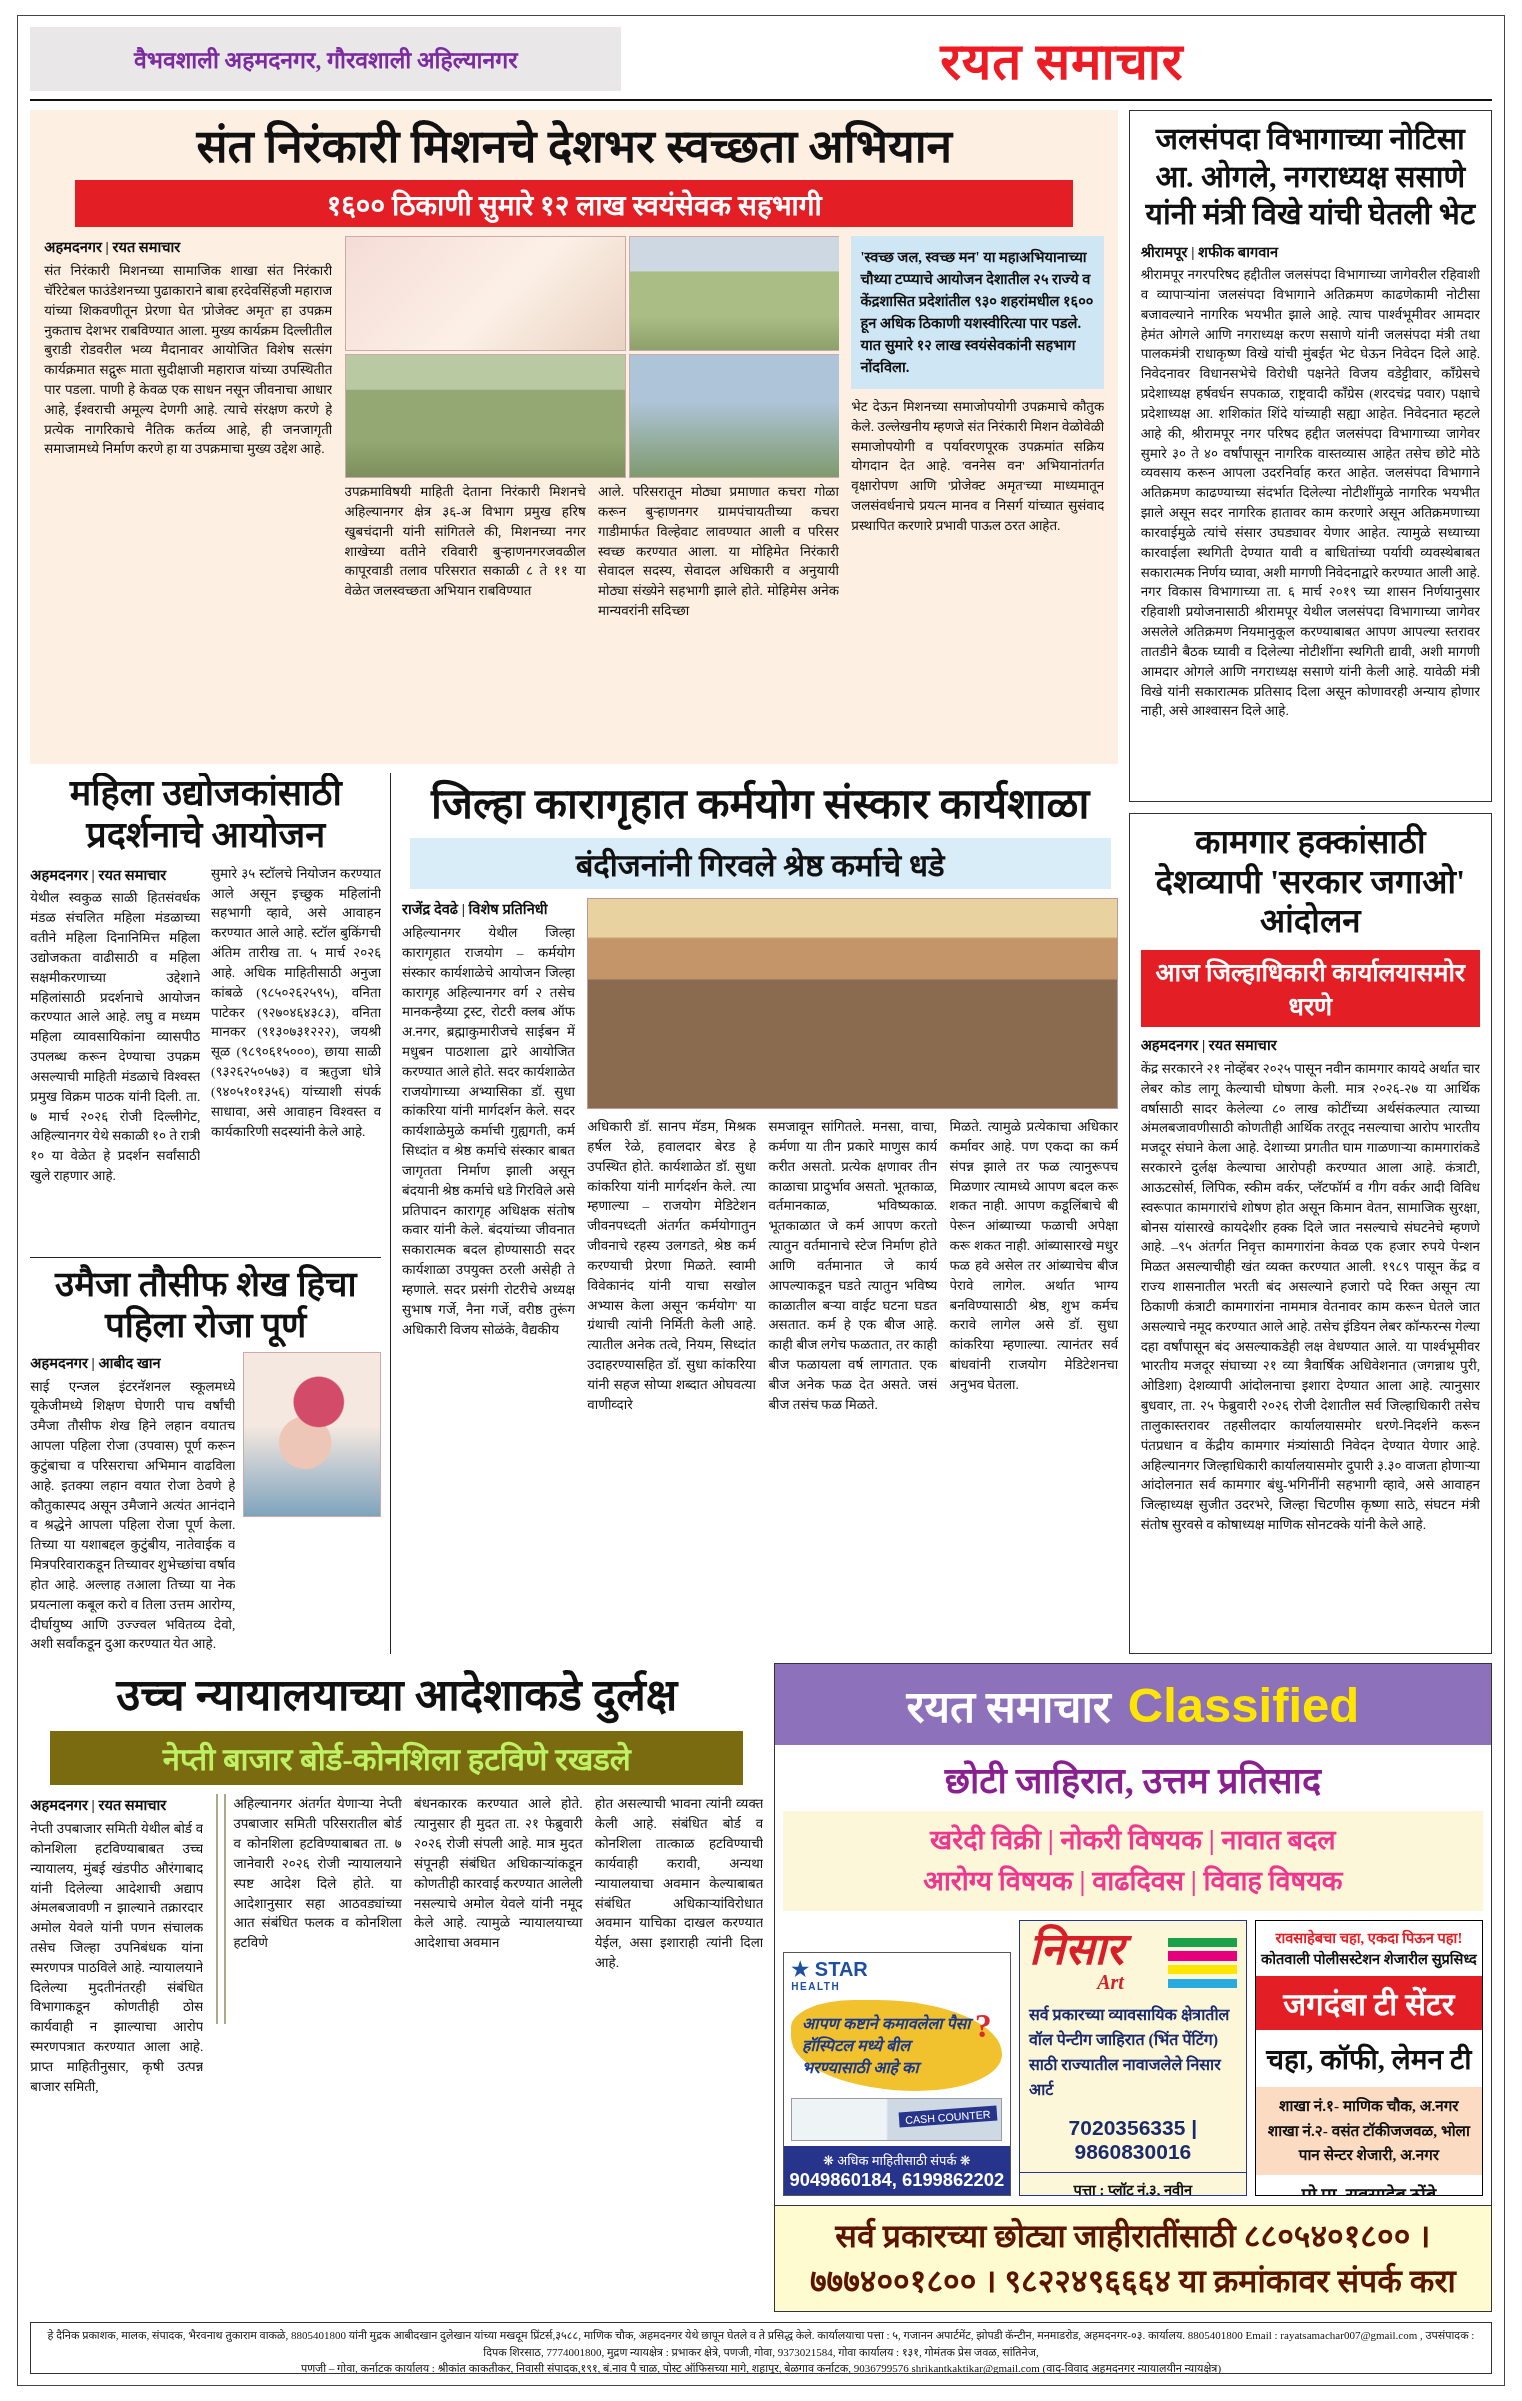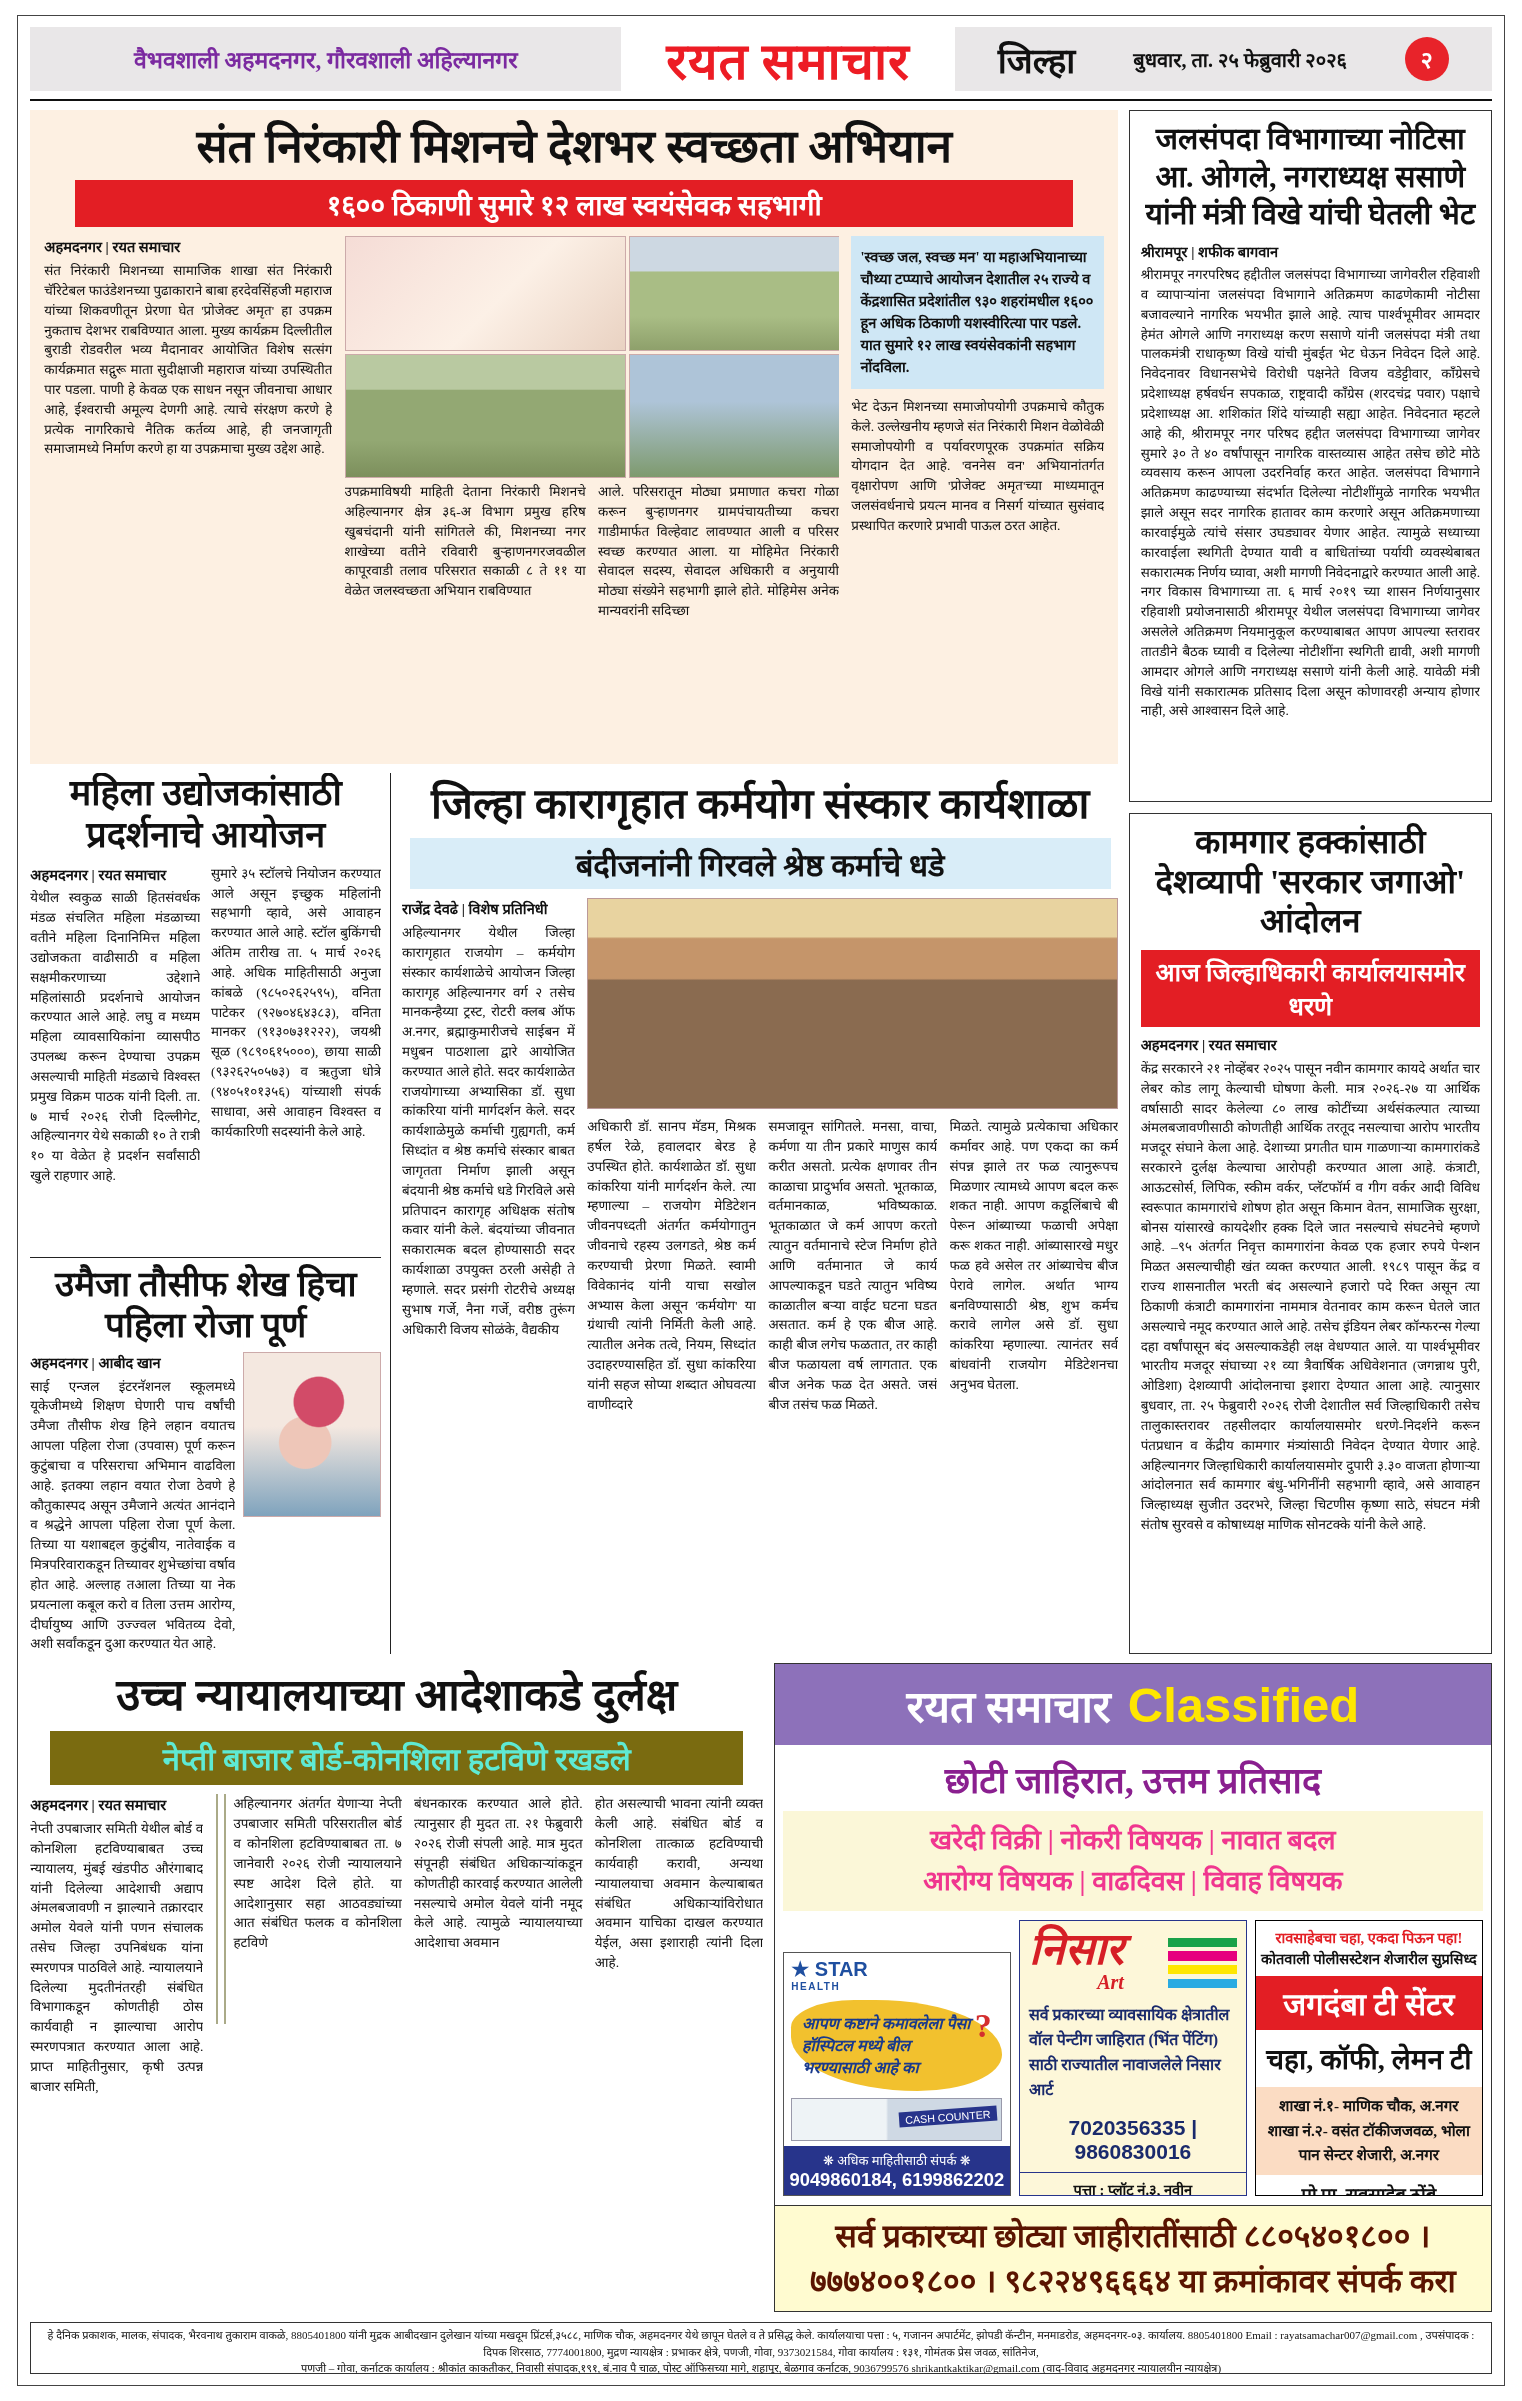--- a/index.html
+++ b/index.html
@@ -74,21 +74,21 @@
   .water { height:692px; }
   .water h2 { font-size:30px; text-align:center; line-height:1.25; margin-bottom:7.7px; }
   .labour { flex:1; }
   .labour h2 { font-size:33px; text-align:center; line-height:1.2; }
   .labour .red-band { font-size:25px; margin:7.7px 0 7.7px 0; }
 
   
   .bottom-region { display:flex; gap:10.7px; height:649px; }
   .court { flex:0 0 733px; display:flex; flex-direction:column; overflow:hidden; }
   .court h2 { font-size:44px; text-align:center; font-weight:bold; }
-  .olive-band { background:#7a6b10; color:#5eead4; font-size:31px; font-weight:bold; text-align:center; padding:6.1px 3.1px; margin:7.7px 20px 9.2px 20px; }
+  .olive-band { background:#7a6b10; color:#bef264; font-size:31px; font-weight:bold; text-align:center; padding:6.1px 3.1px; margin:7.7px 20px 9.2px 20px; }
   .court-body { flex:1; display:flex; gap:12.3px; overflow:hidden; }
   .court-c1 { flex:0 0 173px; }
   .court-right { flex:1; display:flex; flex-direction:row; gap:7.7px; overflow:hidden; }
   .court-photos { height:230px; display:flex; gap:6.1px; }
   .ph-market { flex:2; border:0.8px solid #aa8; background:linear-gradient(180deg,#9fb992 0 26%,#d9d3b8 27% 60%,#cfc49e); }
   .ph-portrait { flex:1; border:0.8px solid #aa8; background:radial-gradient(circle at 50% 28%,#333 0 14%,transparent 15%),linear-gradient(180deg,#cfe3a9 0 35%,#f2ef9a 36% 100%); }
   .court-cols { flex:1; display:flex; gap:12.3px; overflow:hidden; }
   .court-cols .col { flex:1; }
 
   
@@ -139,25 +139,20 @@
 <div class="page">
  <div class="frame">
 
   <div class="hdr">
     <div class="hdr-tagline">
       <span>वैभवशाली अहमदनगर, गौरवशाली अहिल्यानगर</span>
     </div>
     <div class="masthead">
       <span>रयत समाचार</span>
     </div>
-    <div class="hdr-right">
-      <span class="section">जिल्हा</span>
-      <span class="date">बुधवार, ता. २५ फेब्रुवारी २०२६</span>
-      <span class="page-circle">२</span>
-    </div>
   </div>
 
   <div class="top-region">
     <div class="left-zone">
 
       <div class="lead">
         <h1>संत निरंकारी मिशनचे देशभर स्वच्छता अभियान</h1>
         <div class="red-band">१६०० ठिकाणी सुमारे १२ लाख स्वयंसेवक सहभागी</div>
         <div class="lead-body">
           <div class="lead-c1 col">

